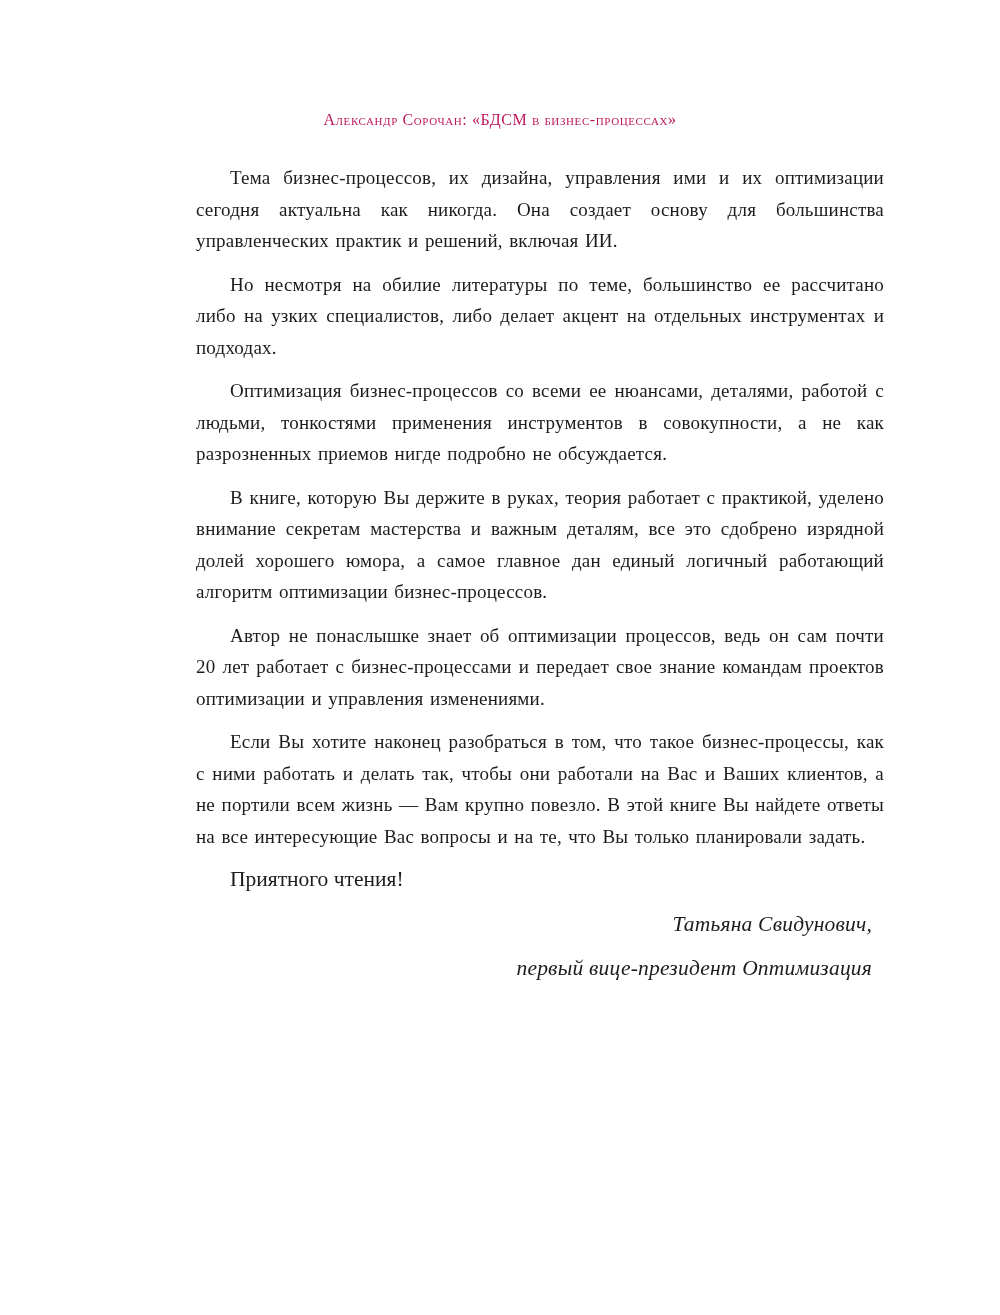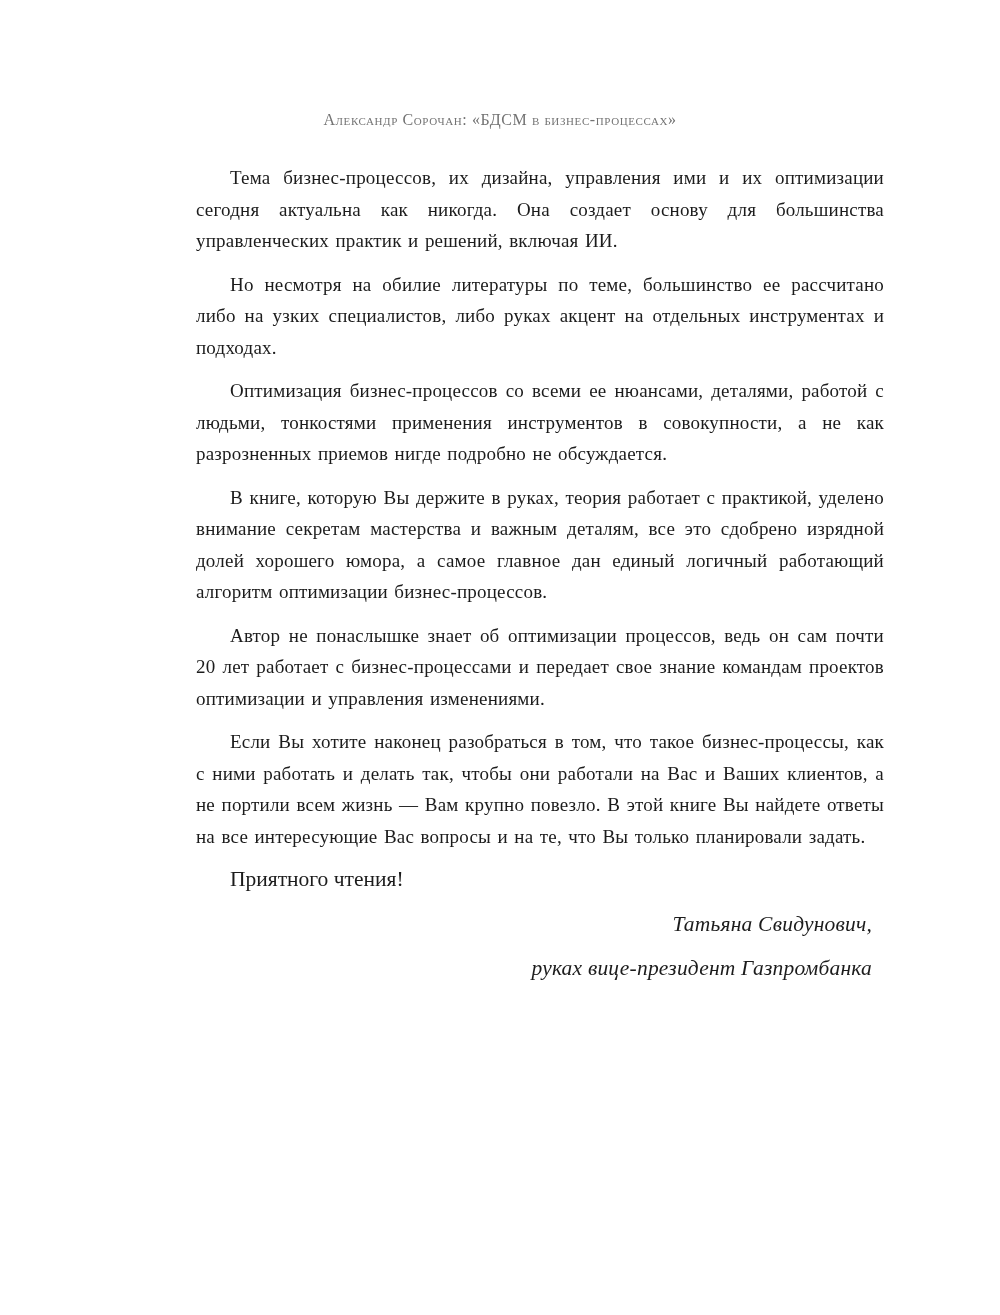--- a/index.html
+++ b/index.html
@@ -22,21 +22,21 @@
     box-sizing: border-box;
   }
   .running-header {
     position: absolute;
     top: 110px;
     left: 156px;
     width: 688px;
     text-align: center;
     font-variant: small-caps;
     letter-spacing: 0.6px;
-    color: #737373;
+    color: #be185d;
     font-size: 16px;
     line-height: 20px;
     white-space: nowrap;
   }
   .text-block {
     position: absolute;
     top: 162px;
     left: 196px;
     width: 688px;
   }
@@ -71,32 +71,32 @@
 <body>
 
 <div class="page">
 
   <div class="running-header">Александр Сорочан: «БДСМ в бизнес-процессах»</div>
 
   <div class="text-block">
 
     <p class="body-par">Тема бизнес-процессов, их дизайна, управления ими и их оптимизации сегодня актуальна как никогда. Она создает основу для большинства управленческих практик и решений, включая ИИ.</p>
 
-    <p class="body-par">Но несмотря на обилие литературы по теме, большинство ее рассчитано либо на узких специалистов, либо руках акцент на отдельных инструментах и подходах.</p>
+    <p class="body-par">Но несмотря на обилие литературы по теме, большинство ее рассчитано либо на узких специалистов, либо делает акцент на отдельных инструментах и подходах.</p>
 
     <p class="body-par">Оптимизация бизнес-процессов со всеми ее нюансами, деталями, работой с людьми, тонкостями применения инструментов в совокупности, а не как разрозненных приемов нигде подробно не обсуждается.</p>
 
     <p class="body-par">В книге, которую Вы держите в руках, теория работает с практикой, уделено внимание секретам мастерства и важным деталям, все это сдобрено изрядной долей хорошего юмора, а самое главное дан единый логичный работающий алгоритм оптимизации бизнес-процессов.</p>
 
     <p class="body-par">Автор не понаслышке знает об оптимизации процессов, ведь он сам почти 20 лет работает с бизнес-процессами и передает свое знание командам проектов оптимизации и управления изменениями.</p>
 
     <p class="body-par">Если Вы хотите наконец разобраться в том, что такое бизнес-процессы, как с ними работать и делать так, чтобы они работали на Вас и Ваших клиентов, а не портили всем жизнь — Вам крупно повезло. В этой книге Вы найдете ответы на все интересующие Вас вопросы и на те, что Вы только планировали задать.</p>
 
     <p class="closing-line">Приятного чтения!</p>
 
     <div class="signature">
       <div>Татьяна Свидунович,</div>
-      <div>руках вице-президент Газпромбанка</div>
+      <div>первый вице-президент Оптимизация</div>
     </div>
 
   </div>
 
 </div>
 
 </body></html>

